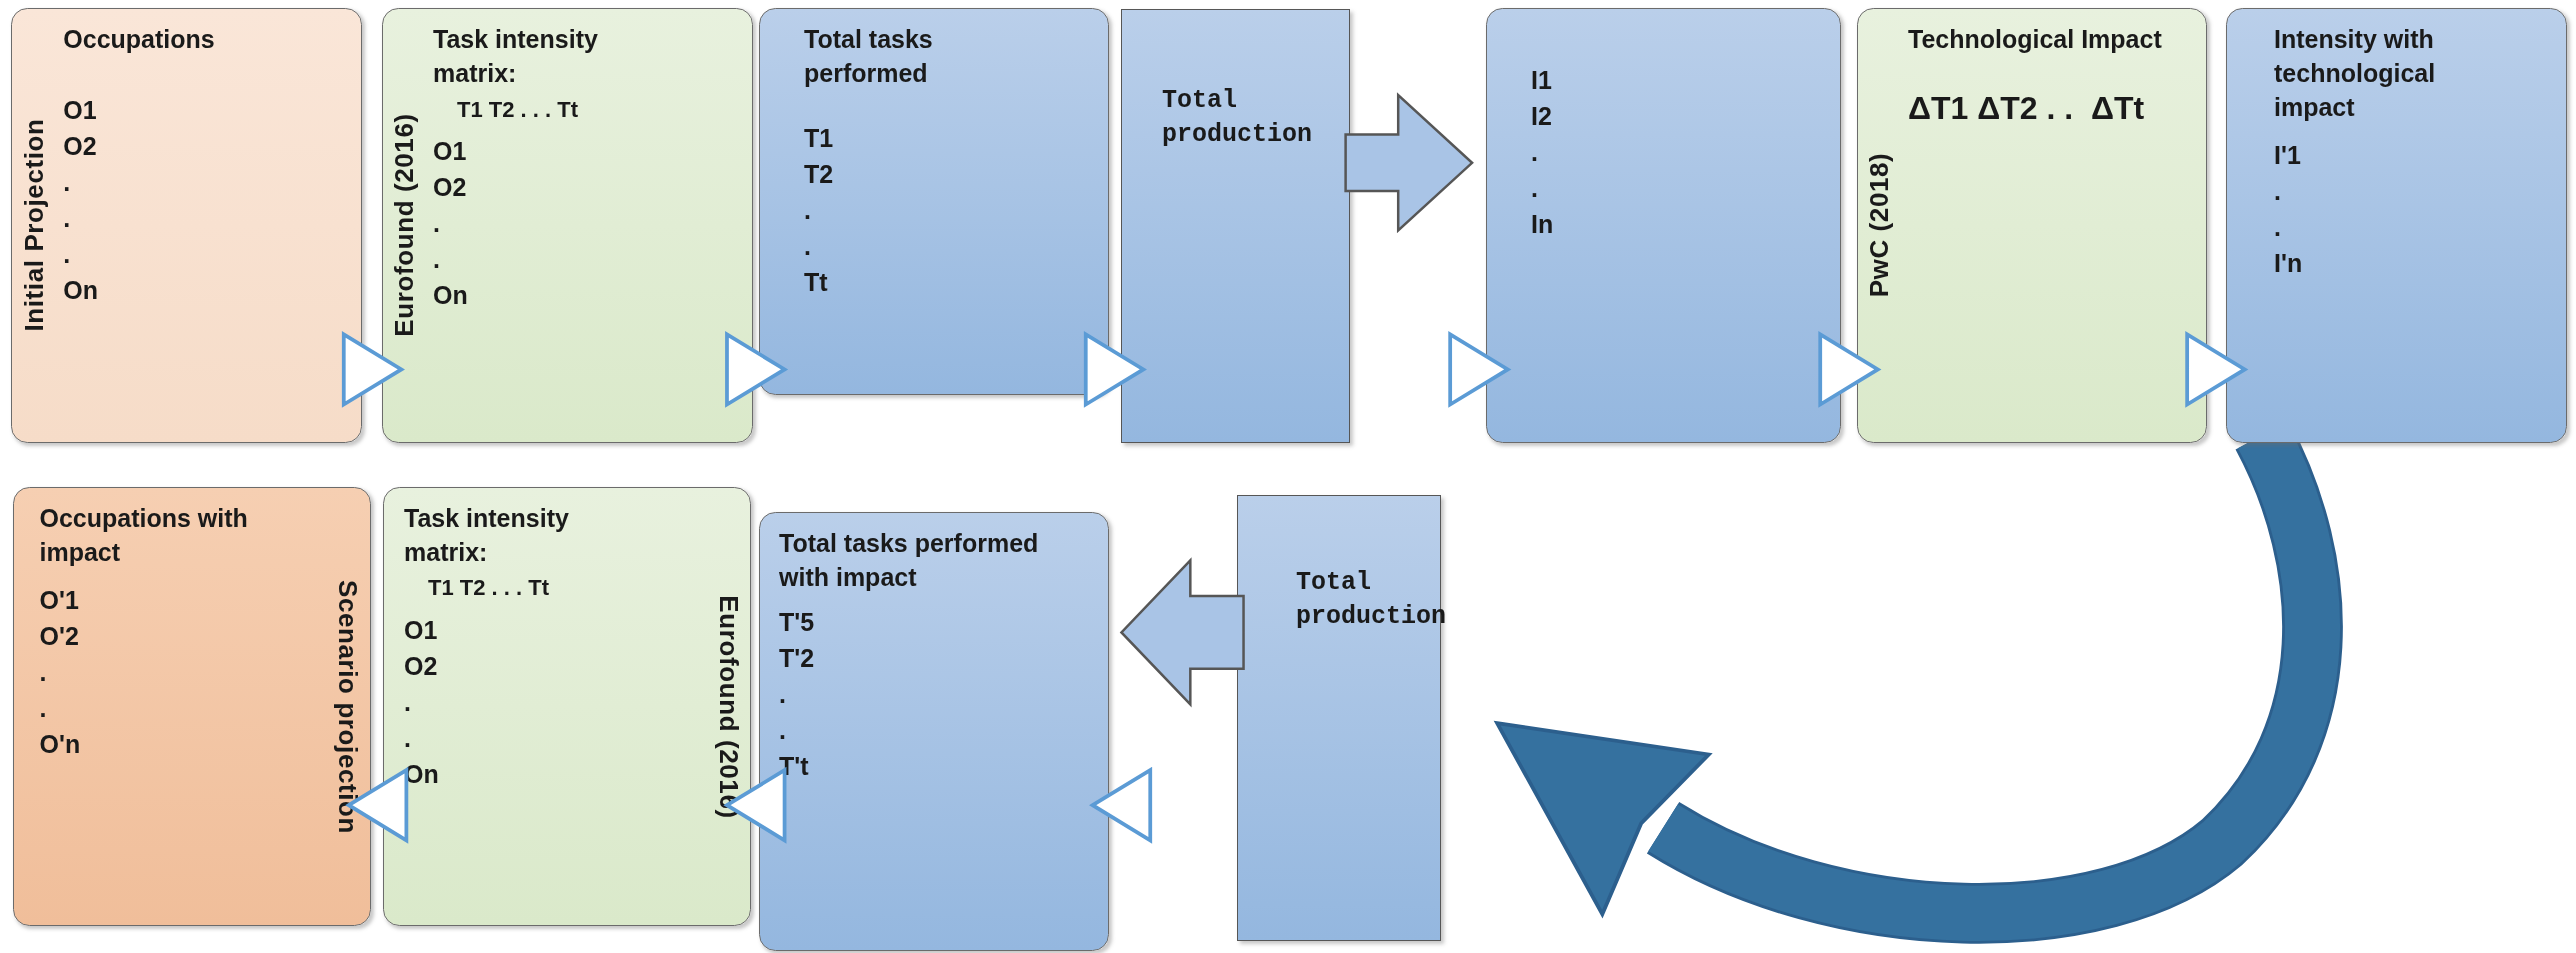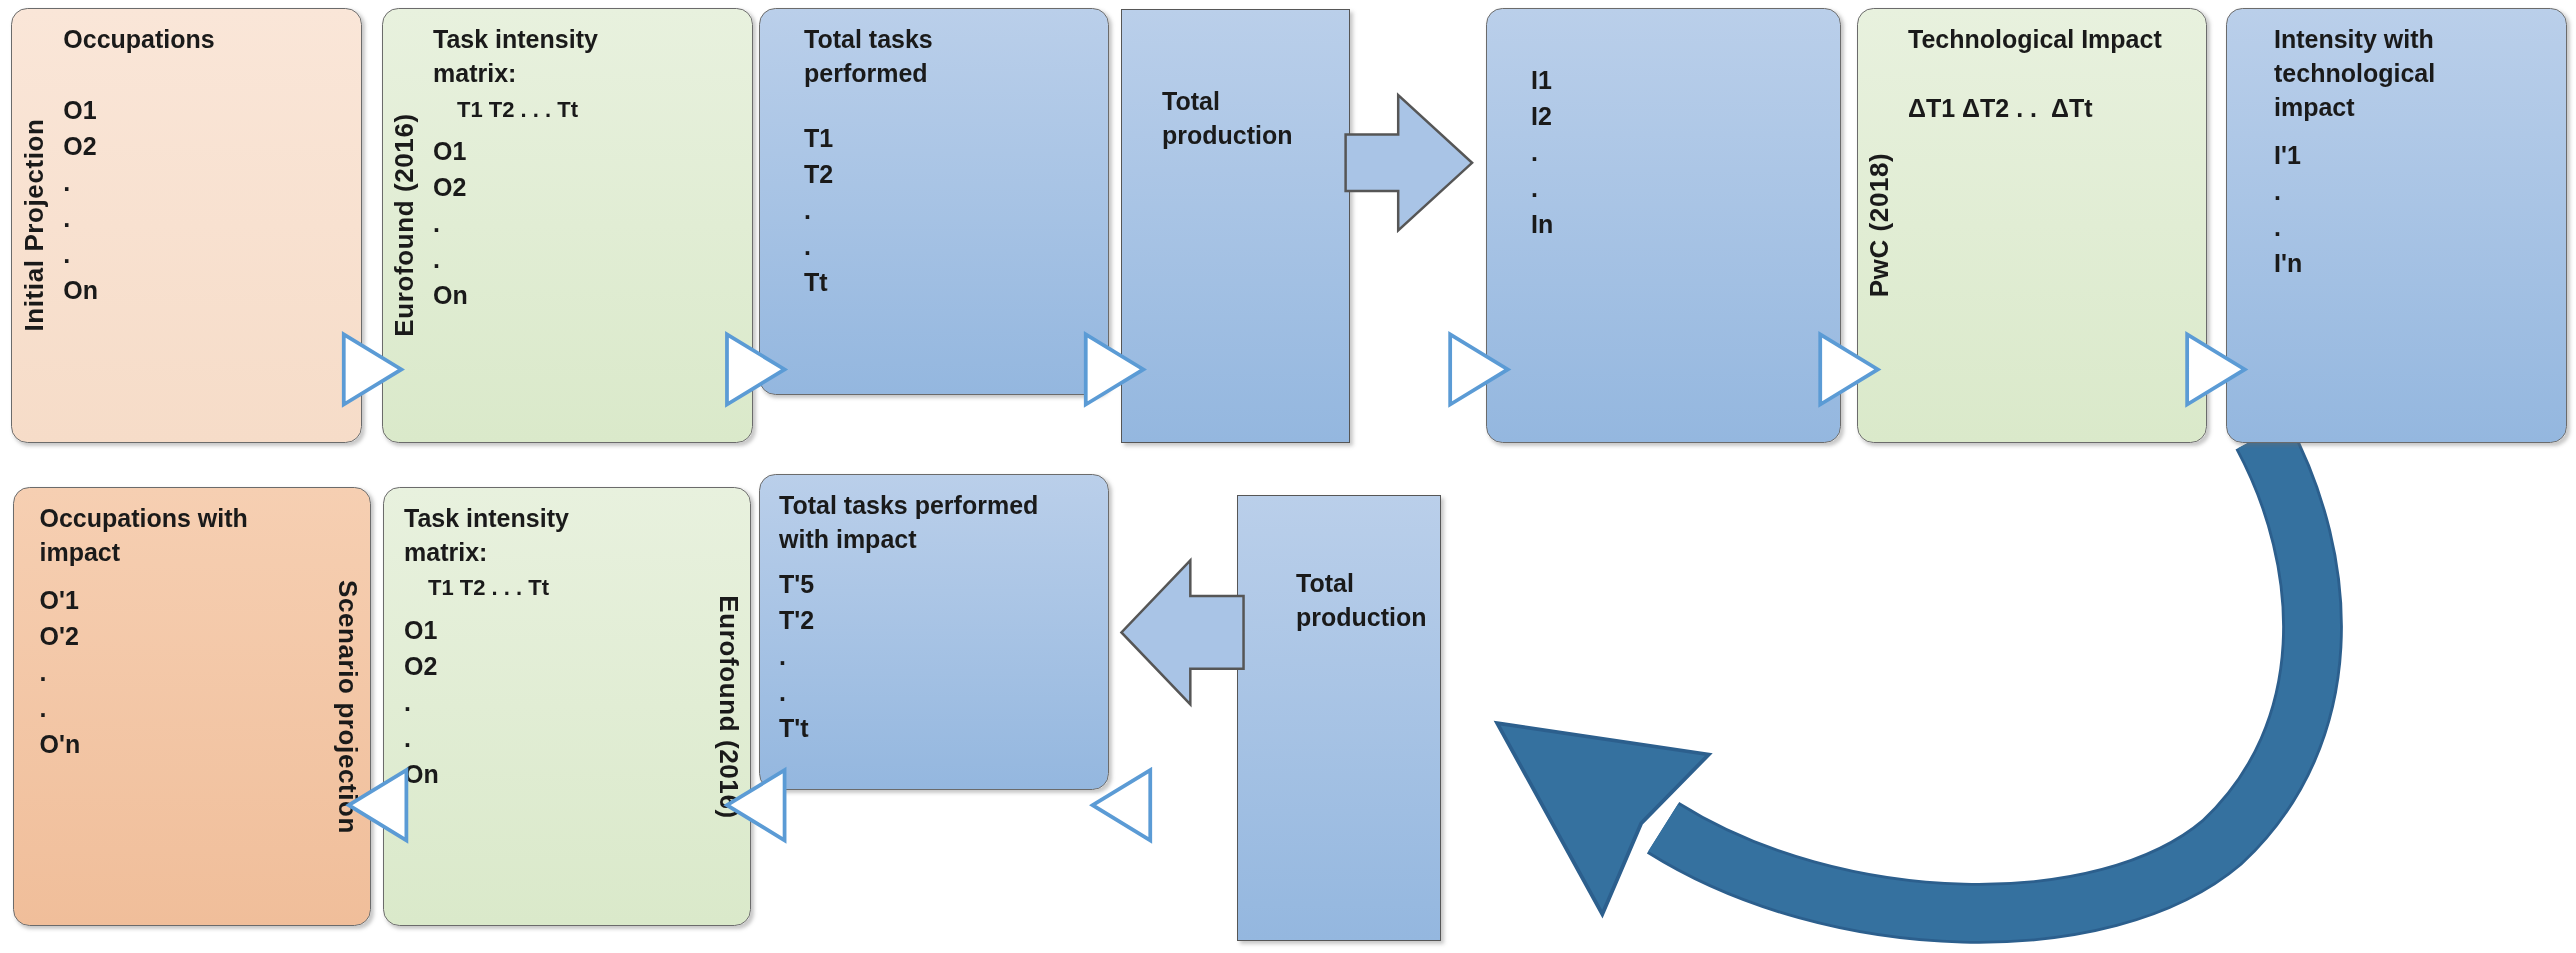--- a/index.html
+++ b/index.html
@@ -8,29 +8,29 @@
     font-family:"Liberation Sans",sans-serif;
     font-weight:bold;color:#1A1A1A;
   }
   #canvas{position:relative;width:2576px;height:953px;}
   svg.layer{position:absolute;left:0;top:0;pointer-events:none;}
   .box{
     position:absolute;box-sizing:border-box;
     border:1.9px solid #6B6B6B;border-radius:16.3px;
     box-shadow:2.5px 2.5px 3.8px rgba(110,110,110,0.38);
   }
-  .rect{border-radius:0;border:1.9px solid #565656;}
+  .rect{border-radius:0;border:1.9px solid #565656;font-family:Liberation Mono, monospace;}
   .peach {background:linear-gradient(180deg,#FAE6D8 0%,#F6DCC8 100%);}
   .orange{background:linear-gradient(180deg,#F6CFB2 0%,#F0BE9A 100%);}
   .green {background:linear-gradient(180deg,#E8F1DE 0%,#DAE9CA 100%);}
   .blue  {background:linear-gradient(180deg,#BACFEA 0%,#94B7DF 100%);}
   .title{font-size:25px;line-height:34px;}
   .item-line{font-size:25px;line-height:36px;white-space:pre;}
   .matrix-header{font-size:22px;line-height:33px;margin-left:24px;white-space:pre;}
-  .formula{font-size:25px;line-height:33px;white-space:pre;}
+  .formula{font-size:32px;line-height:33px;white-space:pre;}
   .vlabel{
     position:absolute;top:50%;font-size:26px;letter-spacing:0.6px;white-space:nowrap;
   }
   .vlabel-left{left:6.3px;writing-mode:vertical-rl;transform:translateY(-50%) rotate(180deg);}
   .vlabel-right{right:6.3px;writing-mode:vertical-rl;transform:translateY(-50%);}
   .content{position:relative;}
 </style>
 </head>
 <body>
 
@@ -143,21 +143,21 @@
       <div style="margin-top:7.5px;">
           <div class="item-line">O1</div>
           <div class="item-line">O2</div>
           <div class="item-line">.</div>
           <div class="item-line">.</div>
           <div class="item-line">On</div>
         </div>
     </div>
   </div>
 
-  <div class="box blue" style="left:759px;top:474px;width:350px;height:316px;padding:12.5px 0 0 19px;">
+  <div class="box blue" style="left:759px;top:512px;width:350px;height:439px;padding:12.5px 0 0 19px;">
     <div class="content">
       <div class="title" style="max-width:313px;">Total tasks performed with impact</div>
       <div style="margin-top:10px;">
           <div class="item-line">T'5</div>
           <div class="item-line">T'2</div>
           <div class="item-line">.</div>
           <div class="item-line">.</div>
           <div class="item-line">T't</div>
         </div>
     </div>

